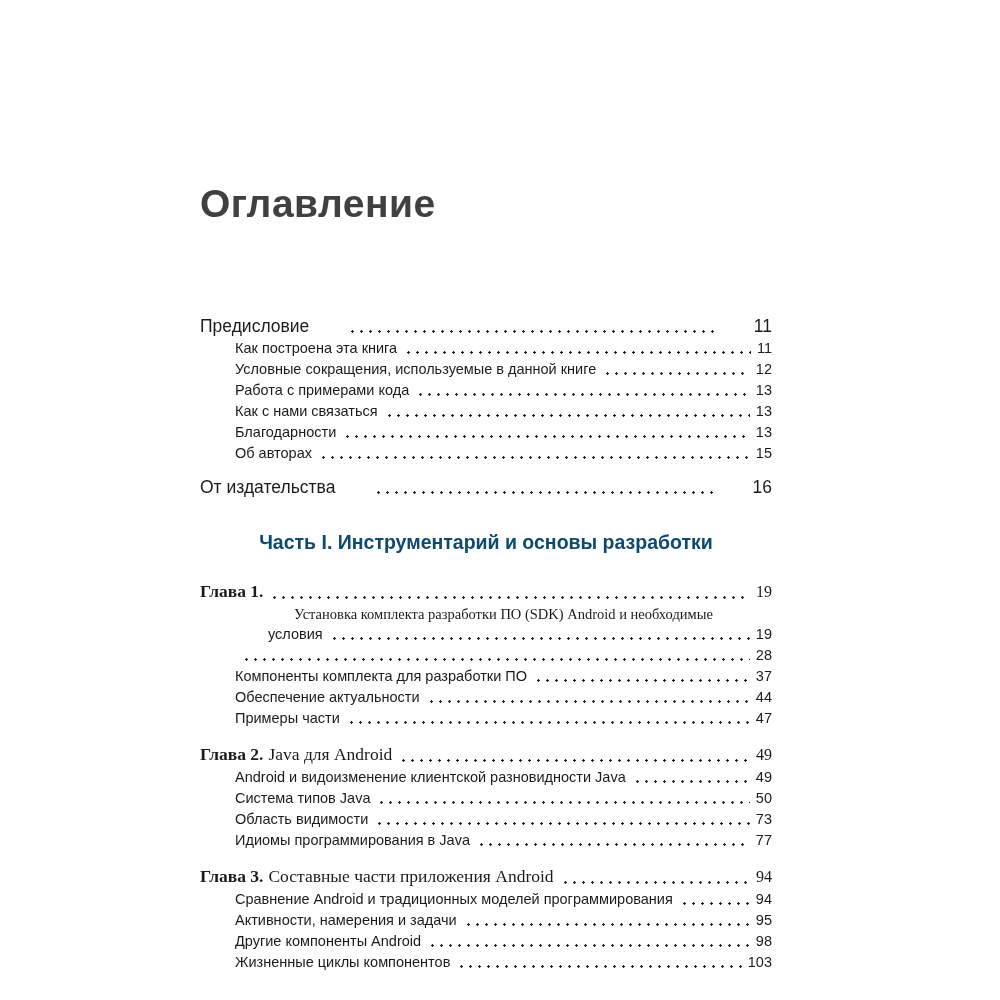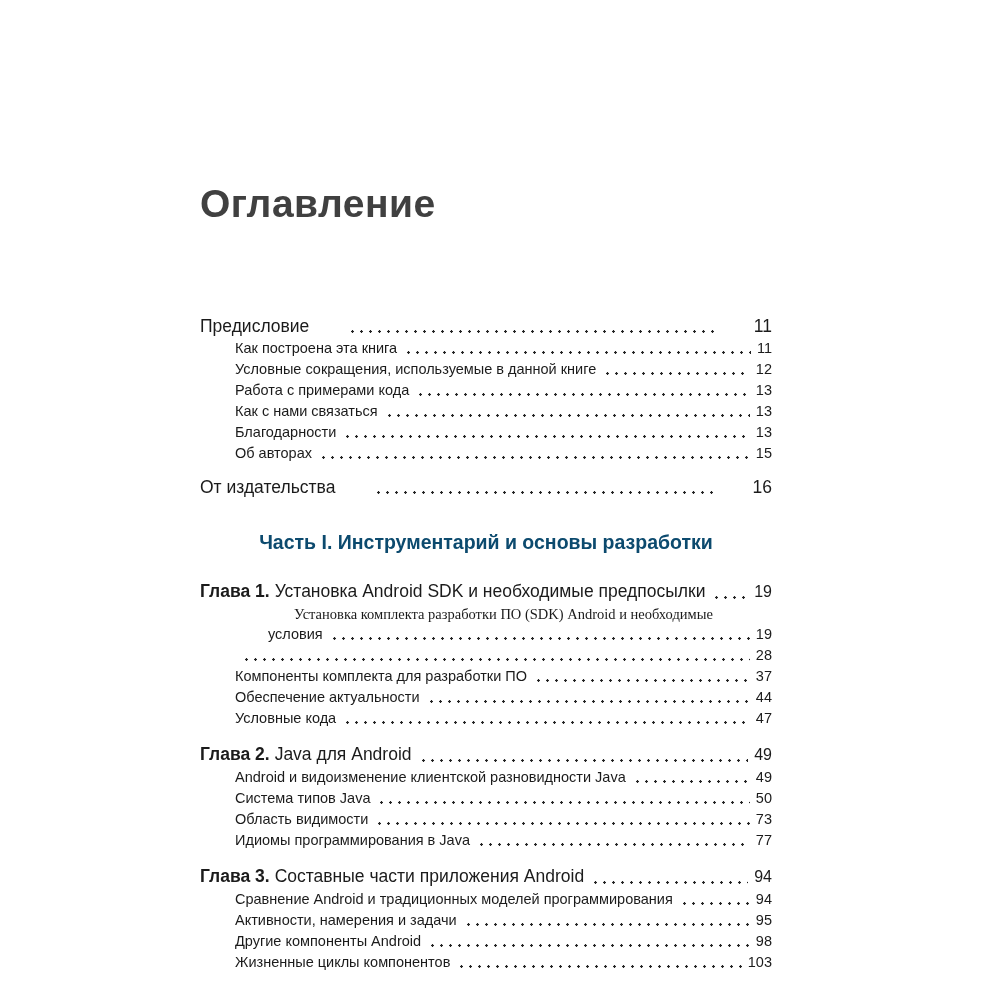--- a/index.html
+++ b/index.html
@@ -45,21 +45,21 @@
   .gap-sm { margin-top: 11px; }
 
   .part-heading {
     text-align: center;
     font-size: 19.5px;
     font-weight: bold;
     color: #0c4a6e;
     margin: 32px 0 25px 0;
   }
 
-  .chapter { font-size: 17.5px; line-height: 24px; margin-top: 13px; }
+  .chapter { font-size: 17.5px; line-height: 24px; margin-top: 13px; font-family: Liberation Serif, serif; }
   .chapter .num { font-weight: bold; white-space: nowrap; }
   .chapter .lbl { white-space: nowrap; margin-left: 5px; }
   .chapter .pg { font-size: 16px; }
 </style>
 </head>
 <body>
 
 <div class="page">
 
   <div class="doc-title">Оглавление</div>
@@ -104,21 +104,20 @@
   <div class="row lvl0 gap-sm">
     <span class="lbl">От издательства</span>
     <span class="leader"></span>
     <span class="pg">16</span>
   </div>
 
   <div class="part-heading">Часть I. Инструментарий и основы разработки</div>
 
   <div class="row chapter" style="margin-top:0;">
     <span class="num">Глава 1.</span>
-    <span class="lbl">Установка Android SDK и необходимые предпосылки</span>
     <span class="leader"></span>
     <span class="pg">19</span>
   </div>
   <div class="row sub noleader">
     <span class="lbl">Установка комплекта разработки ПО (SDK) Android и необходимые</span>
   </div>
   <div class="row sub indent2">
     <span class="lbl">условия</span>
     <span class="leader"></span>
     <span class="pg">19</span>
@@ -131,21 +130,21 @@
     <span class="lbl">Компоненты комплекта для разработки ПО</span>
     <span class="leader"></span>
     <span class="pg">37</span>
   </div>
   <div class="row sub">
     <span class="lbl">Обеспечение актуальности</span>
     <span class="leader"></span>
     <span class="pg">44</span>
   </div>
   <div class="row sub">
-    <span class="lbl">Условные кода</span>
+    <span class="lbl">Примеры части</span>
     <span class="leader"></span>
     <span class="pg">47</span>
   </div>
 
   <div class="row chapter">
     <span class="num">Глава 2.</span>
     <span class="lbl">Java для Android</span>
     <span class="leader"></span>
     <span class="pg">49</span>
   </div>

